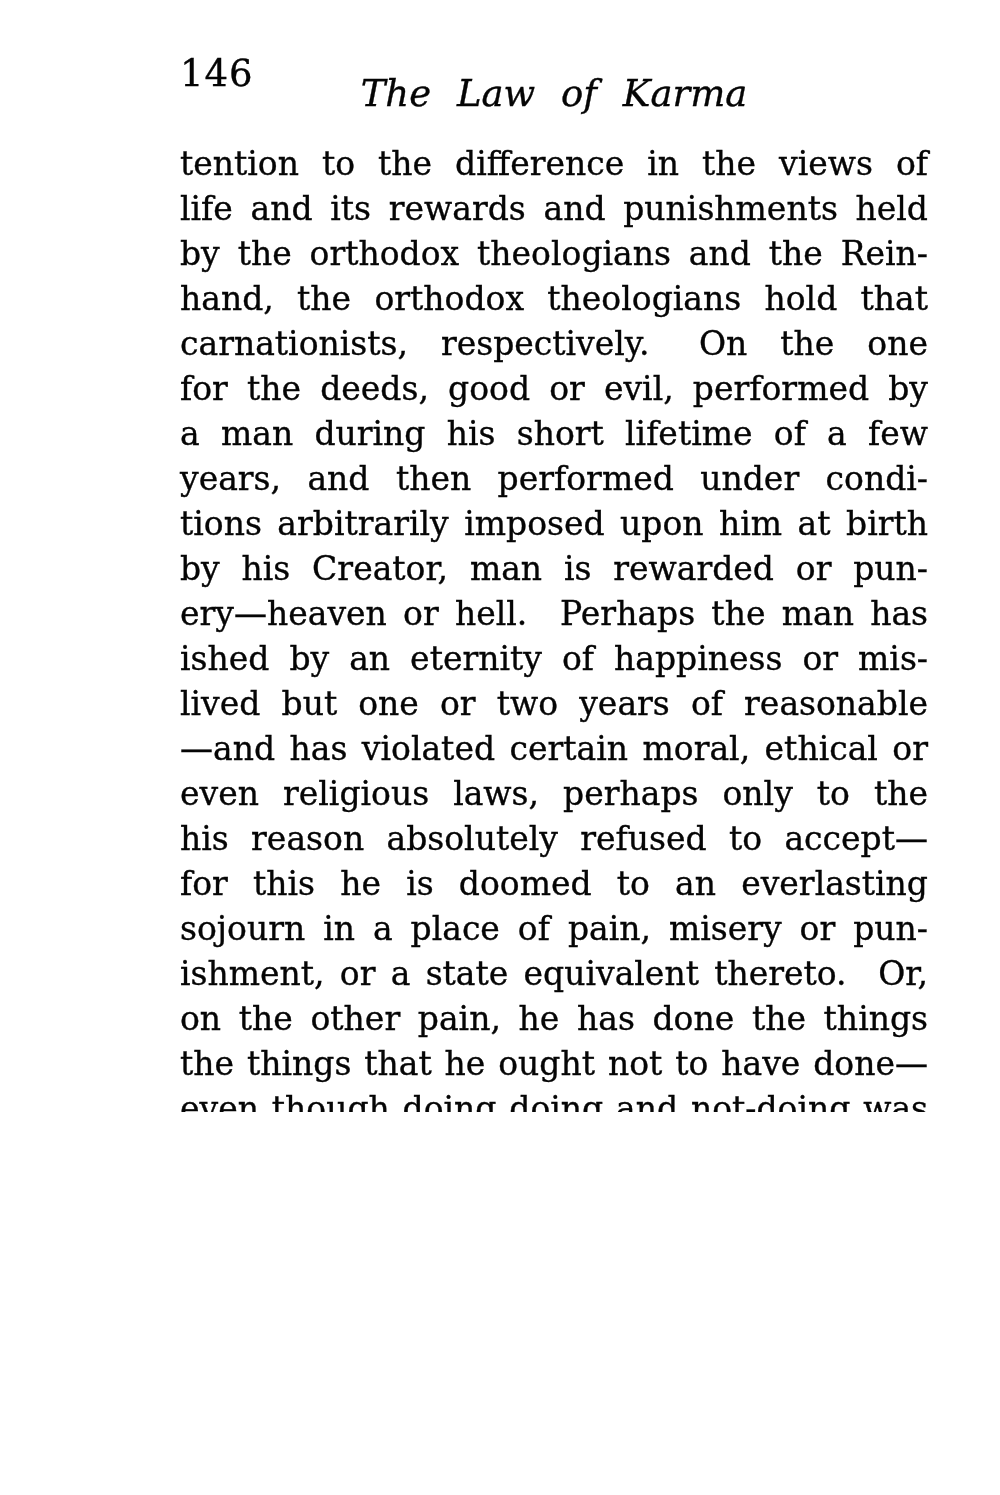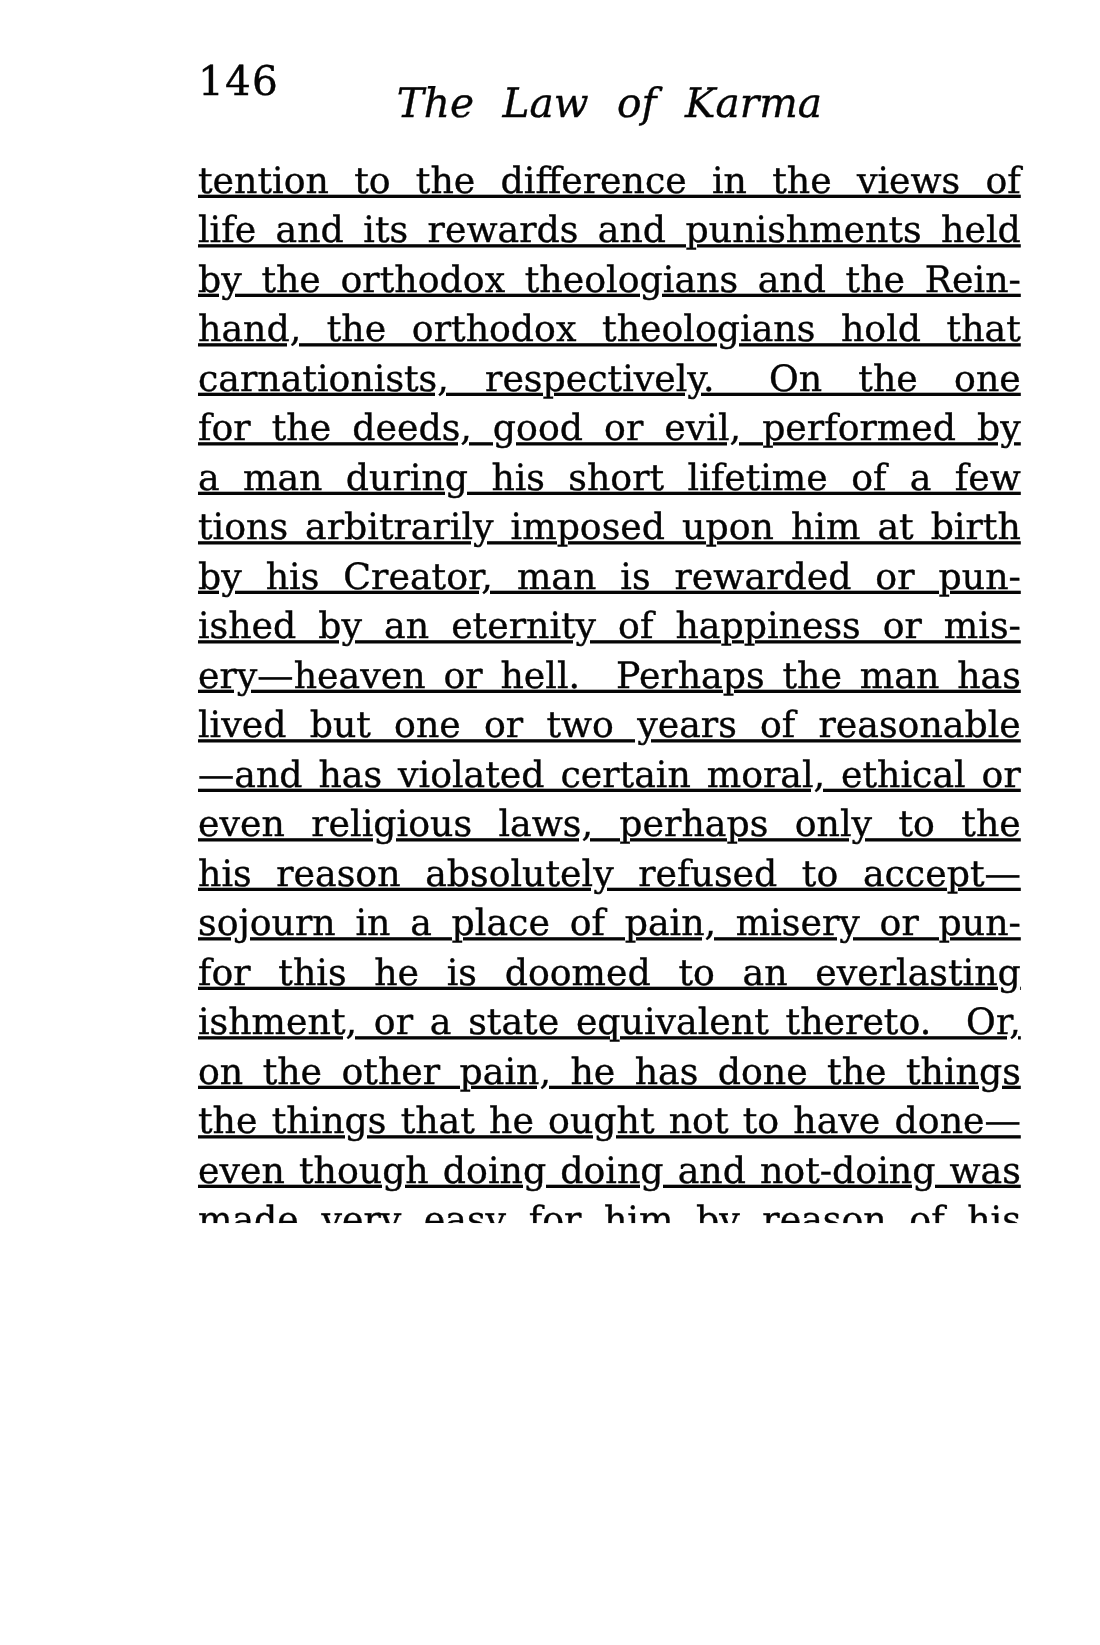--- a/index.html
+++ b/index.html
@@ -39,21 +39,20 @@
     font-size: 37px;
     line-height: 48px;
     word-spacing: 0.38em;
     margin-top: 20px;
   }
   .textblock {
     position: absolute;
     left: 180px;
     top: 141px;
     width: 748px;
-    text-decoration: underline;
   }
   .line {
     font-size: 33px;
     line-height: 45px;
     height: 45px;
     text-align: justify;
     text-align-last: justify;
     white-space: normal;
   }
 </style>
@@ -68,30 +67,31 @@
   </div>
 
   <div class="textblock">
     <div class="line">tention to the difference in the views of</div>
     <div class="line">life and its rewards and punishments held</div>
     <div class="line">by the orthodox theologians and the Rein-</div>
     <div class="line">hand, the orthodox theologians hold that</div>
     <div class="line">carnationists, respectively.  On the one</div>
     <div class="line">for the deeds, good or evil, performed by</div>
     <div class="line">a man during his short lifetime of a few</div>
+    <div class="line">years, and then performed under condi-</div>
     <div class="line">tions arbitrarily imposed upon him at birth</div>
     <div class="line">by his Creator, man is rewarded or pun-</div>
+    <div class="line">ery—heaven or hell.  Perhaps the man has</div>
     <div class="line">ished by an eternity of happiness or mis-</div>
-    <div class="line">ery—heaven or hell.  Perhaps the man has</div>
     <div class="line">lived but one or two years of reasonable</div>
     <div class="line">—and has violated certain moral, ethical or</div>
     <div class="line">even religious laws, perhaps only to the</div>
     <div class="line">his reason absolutely refused to accept—</div>
+    <div class="line">for this he is doomed to an everlasting</div>
     <div class="line">sojourn in a place of pain, misery or pun-</div>
-    <div class="line">for this he is doomed to an everlasting</div>
     <div class="line">ishment, or a state equivalent thereto.  Or,</div>
     <div class="line">on the other pain, he has done the things</div>
     <div class="line">the things that he ought not to have done—</div>
     <div class="line">even though doing doing and not-doing was</div>
     <div class="line">made very easy for him by reason of his</div>
   </div>
 
 </div>
 
 </body></html>

